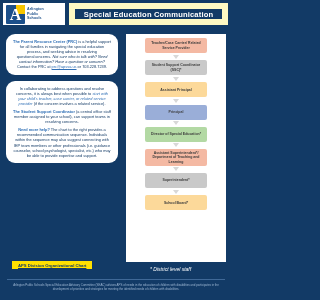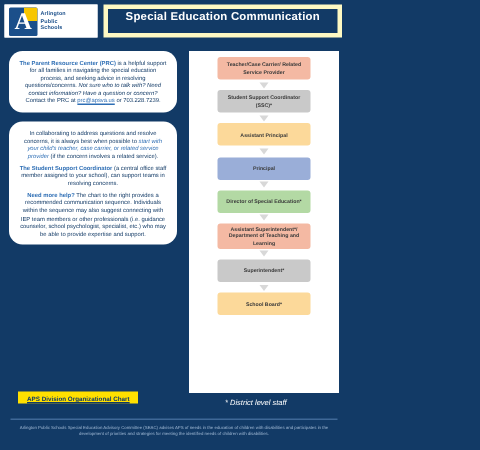--- a/index.html
+++ b/index.html
@@ -32,22 +32,22 @@
     position:absolute;left:0;top:0;width:19px;height:19px;
     color:#ffffff;font-size:16px;line-height:19px;text-align:center;
     font-family:"Liberation Serif",serif;font-weight:700;
   }
   .logo-text{
     margin-left:2px;color:#1b4f8a;font-size:3.6px;line-height:4.4px;
     font-weight:700;letter-spacing:.1px;
   }
   .title-box{
     margin-left:4px;flex:1;margin-right:4px;height:22px;
-    border:3px solid #fef9c3;display:flex;flex-direction:column;
-    align-items:center;box-sizing:border-box;
+    border:6px solid #fef9c3;display:flex;flex-direction:column;
+    align-items:center;justify-content:center;box-sizing:border-box;
   }
   .title-line{
     color:#ffffff;font-weight:700;font-size:7.6px;line-height:9px;
     letter-spacing:.15px;text-align:center;white-space:nowrap;
   }
 
   
   .left-col{position:absolute;left:6px;top:34px;width:112px;}
   .card{
     background:#ffffff;border-radius:9px;padding:5px 7px;

